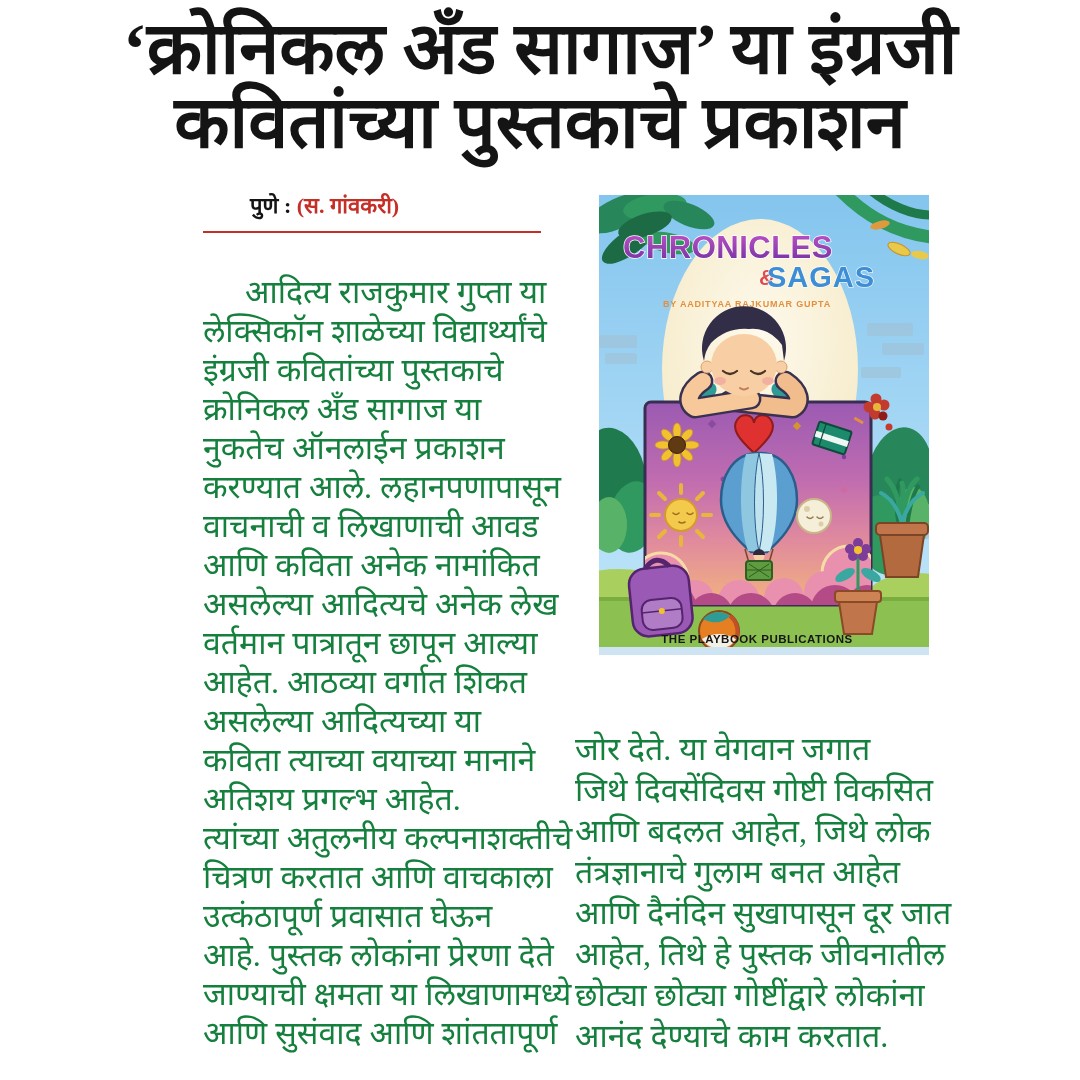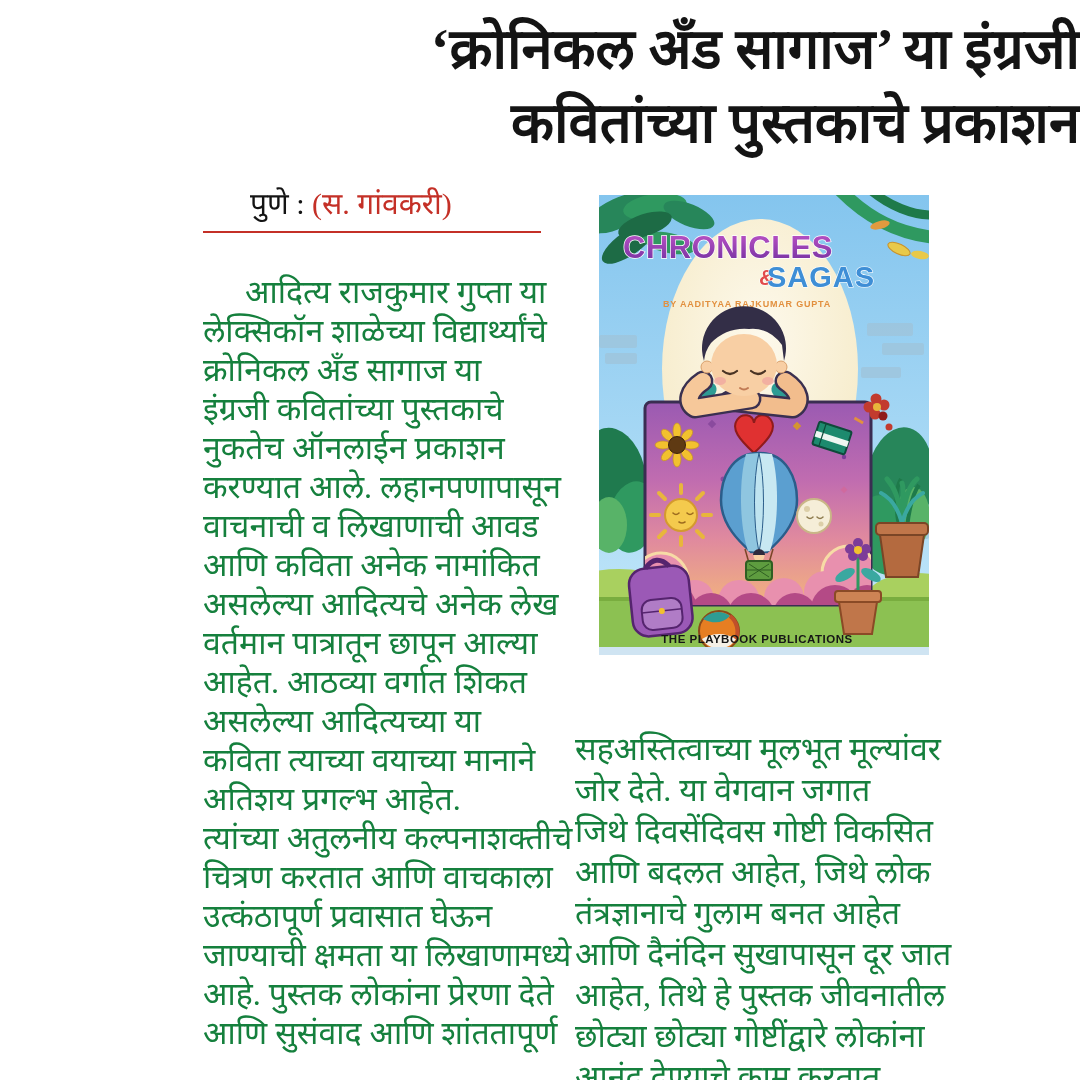--- a/index.html
+++ b/index.html
@@ -1,25 +1,25 @@
 <!DOCTYPE html>
 <html lang="mr"><head>
 <meta charset="utf-8">
 <style>
   html,body{margin:0;padding:0;}
   body{
     width:1080px;height:1080px;background:#ffffff;position:relative;overflow:hidden;
     font-family:"Liberation Serif","DejaVu Serif",serif;color:#1d1d1d;
   }
   .headline{
-    position:absolute;top:12px;left:0;width:1080px;text-align:right;
-    font-size:56px;line-height:74px;font-weight:bold;color:#141414;letter-spacing:0;
+    position:absolute;top:12px;left:0;width:1080px;text-align:center;
+    font-size:72px;line-height:74px;font-weight:bold;color:#141414;letter-spacing:0;
   }
   .byline{
-    position:absolute;top:182px;left:250px;font-size:30px;font-weight:normal;color:#141414;
+    position:absolute;top:189px;left:250px;font-size:22px;font-weight:bold;color:#141414;
     white-space:nowrap;
   }
   .byline .credit{color:#c43027;}
   .rule{
     position:absolute;top:231px;left:203px;width:338px;height:2px;background:#c43027;
   }
   .col{position:absolute;font-size:32px;color:#15803d;margin-top:28px;}
   .col-left{top:245px;left:203px;width:352px;}
   .col-left .line{height:39px;line-height:39px;white-space:nowrap;}
   .col-right{top:701px;left:575px;width:362px;}
@@ -44,37 +44,37 @@
   <div class="byline">
     <span>पुणे :</span>
     <span class="credit">(स. गांवकरी)</span>
   </div>
 
   <div class="rule"></div>
 
   <div class="col col-left">
     <div class="line indent">आदित्य राजकुमार गुप्ता या</div>
     <div class="line">लेक्सिकॉन शाळेच्या विद्यार्थ्यांचे</div>
+    <div class="line">इंग्रजी कवितांच्या पुस्तकाचे</div>
     <div class="line">क्रोनिकल अँड सागाज या</div>
-    <div class="line">इंग्रजी कवितांच्या पुस्तकाचे</div>
     <div class="line">नुकतेच ऑनलाईन प्रकाशन</div>
     <div class="line">करण्यात आले. लहानपणापासून</div>
     <div class="line">वाचनाची व लिखाणाची आवड</div>
     <div class="line">आणि कविता अनेक नामांकित</div>
     <div class="line">असलेल्या आदित्यचे अनेक लेख</div>
     <div class="line">वर्तमान पात्रातून छापून आल्या</div>
     <div class="line">आहेत. आठव्या वर्गात शिकत</div>
     <div class="line">असलेल्या आदित्यच्या या</div>
     <div class="line">कविता त्याच्या वयाच्या मानाने</div>
     <div class="line">अतिशय प्रगल्भ आहेत.</div>
     <div class="line">त्यांच्या अतुलनीय कल्पनाशक्तीचे</div>
     <div class="line">चित्रण करतात आणि वाचकाला</div>
     <div class="line">उत्कंठापूर्ण प्रवासात घेऊन</div>
+    <div class="line">आहे. पुस्तक लोकांना प्रेरणा देते</div>
     <div class="line">जाण्याची क्षमता या लिखाणामध्ये</div>
-    <div class="line">आहे. पुस्तक लोकांना प्रेरणा देते</div>
     <div class="line">आणि सुसंवाद आणि शांततापूर्ण</div>
   </div>
 
   <div class="cover">
     <svg width="330" height="460" viewBox="0 0 330 460" xmlns="http://www.w3.org/2000/svg">
       <defs>
         <linearGradient id="sky" x1="0" y1="0" x2="0" y2="1">
           <stop offset="0" stop-color="#84c5ee"></stop>
             <stop offset="1" stop-color="#c4e8fa"></stop>
         </linearGradient>
@@ -313,21 +313,20 @@
         <path d="M240,407 h38 l-5,32 h-28 Z" fill="#c0764a" stroke="#8a4a26" stroke-width="2"></path>
       </g>
 
       <text x="158" y="448" text-anchor="middle" font-size="11.5" font-weight="bold" fill="#161616" letter-spacing="0.5">THE PLAYBOOK PUBLICATIONS</text>
 
       <rect x="0" y="452" width="330" height="8" fill="#cfe4f2"></rect>
     </svg>
   </div>
 
   <div class="col col-right">
-    <div class="line">सहअस्तित्वाच्या मूलभूत मूल्यांवर</div>
     <div class="line">जोर देते. या वेगवान जगात</div>
     <div class="line">जिथे दिवसेंदिवस गोष्टी विकसित</div>
     <div class="line">आणि बदलत आहेत, जिथे लोक</div>
     <div class="line">तंत्रज्ञानाचे गुलाम बनत आहेत</div>
     <div class="line">आणि दैनंदिन सुखापासून दूर जात</div>
     <div class="line">आहेत, तिथे हे पुस्तक जीवनातील</div>
     <div class="line">छोट्या छोट्या गोष्टींद्वारे लोकांना</div>
     <div class="line">आनंद देण्याचे काम करतात.</div>
   </div>
 

